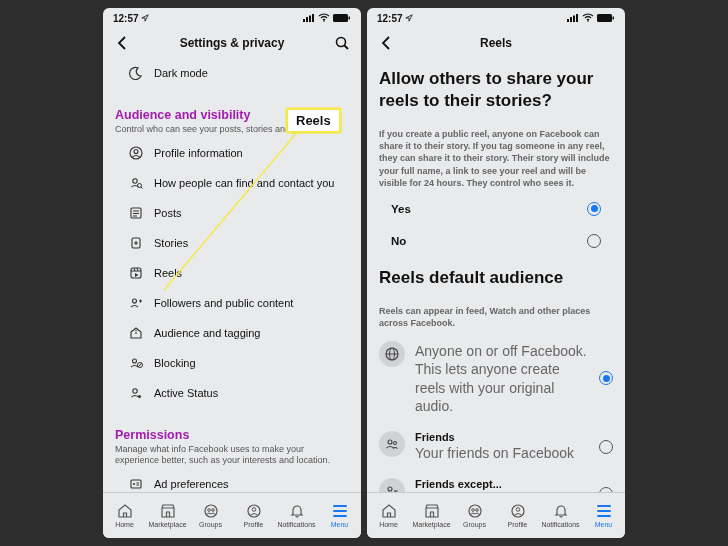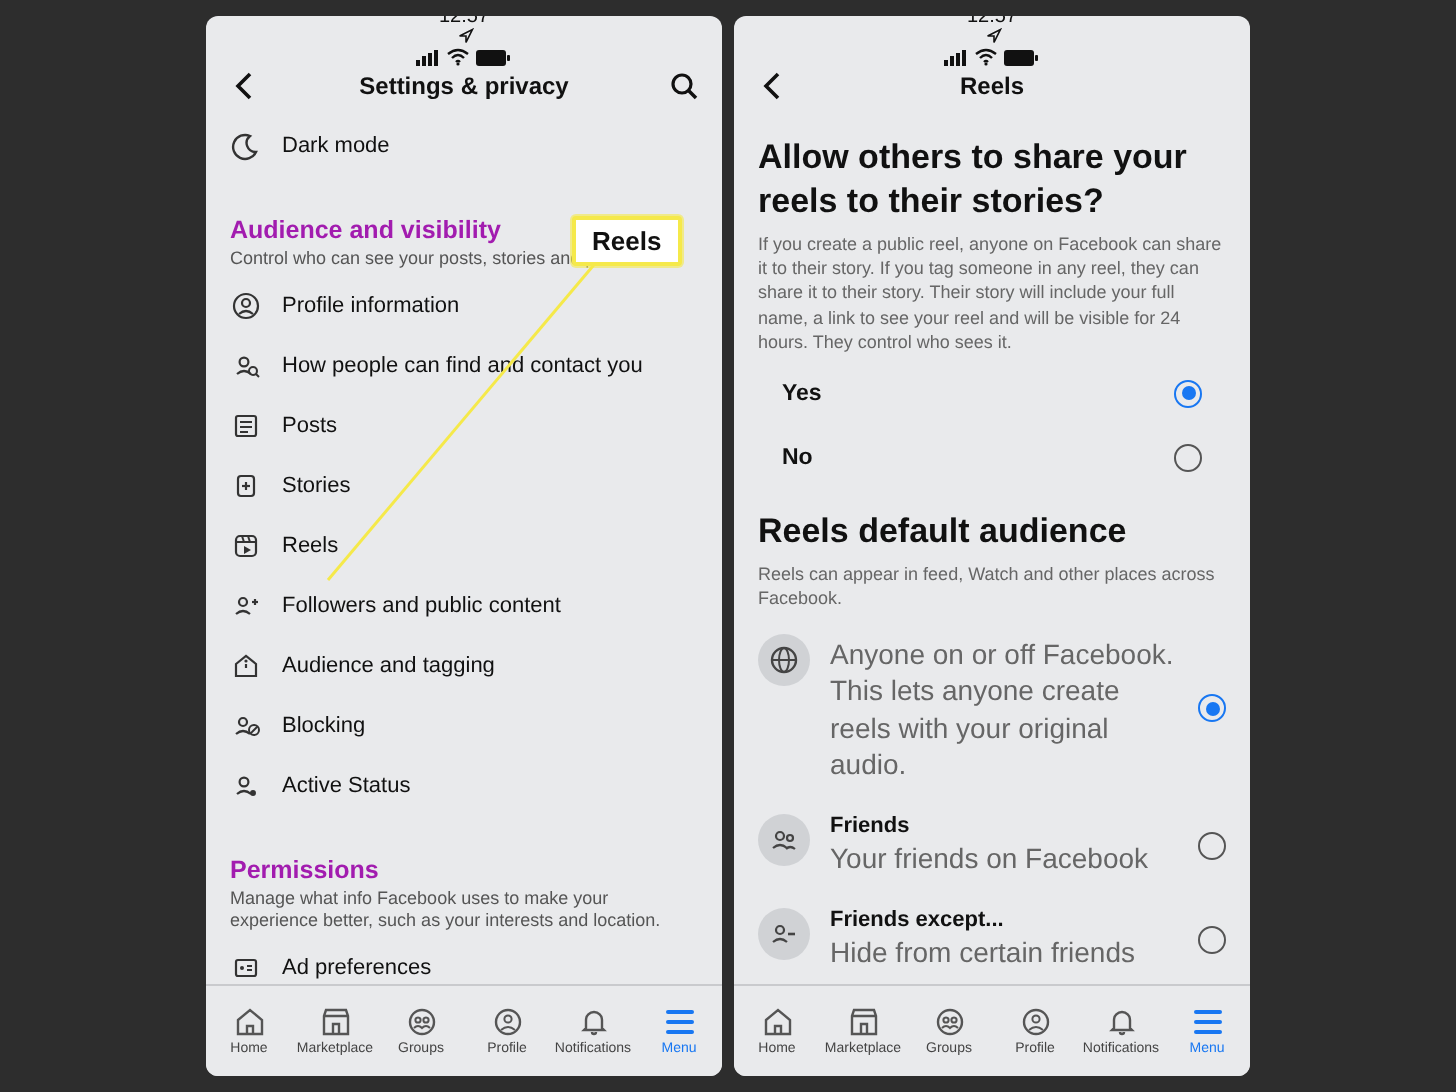--- a/index.html
+++ b/index.html
@@ -20,27 +20,26 @@
     background: #e9eaec;
     border-radius: 6px;
     overflow: hidden;
     display: flex;
     flex-direction: column;
     position: relative;
   }
   .statusbar {
     height: 20px;
     display: flex;
-    justify-content: center;
+    justify-content: flex-start;
     align-items: center;
     padding: 0 10px;
     font-size: 10px;
-    font-weight: 400;
+    font-weight: 700;
     color: #111;
-    flex-direction: column;
   }
   .status-icons { display: flex; gap: 3px; align-items: center; }
   .status-icons svg { display: block; }
   .header {
     height: 30px;
     display: flex;
     align-items: center;
     justify-content: flex-start;
     padding: 0 10px;
   }
@@ -55,21 +54,21 @@
   .search-placeholder { width: 18px; }
   .content {
     flex: 1;
     overflow: hidden;
     display: flex;
     flex-direction: column;
   }
   .row {
     display: flex;
     align-items: center;
-    padding: 7px 12px;
+    padding: 7px 25px;
     gap: 10px;
   }
   .row .icon { width: 16px; height: 16px; display:flex; align-items:center; justify-content:center; flex-shrink:0; }
   .row .label { font-size: 11px; color: #111; }
   .section-head {
     padding: 8px 12px 2px 12px;
   }
   .section-head .stitle { font-size: 12.5px; font-weight: 700; color: #a21caf; }
   .section-head .ssub { font-size: 9px; color: #555; margin-top: 2px; line-height: 1.3; }
   .big-divider { height: 1px; background: #d6d7d9; margin: 6px 0; }
@@ -90,21 +89,21 @@
   .tab .ticon { width: 16px; height: 16px; display:flex; align-items:center; justify-content:center; }
   .tab .tlabel { font-size: 7px; color: #444; }
   .tab.active .tlabel { color: #1877f2; }
   .tab.active .menu-line { background: #1877f2; }
   .menu-lines { display:flex; flex-direction:column; gap:3px; width:14px; }
   .menu-line { height:2px; background:#444; border-radius:1px; }
 
   
   .qhead { padding: 10px 12px 4px 12px; }
   .qhead .qtitle { font-size: 17px; font-weight: 700; color:#111; line-height:1.3; }
-  .qhead .qdesc { font-size: 9px; color:#666; margin-top:4px; line-height:1.35; }
+  .qhead .qdesc { font-size: 9px; color:#666; margin-top:16px; line-height:1.35;font-weight:bold; }
   .opt-row {
     display:flex; align-items:center; justify-content:space-between;
     padding: 9px 24px;
   }
   .opt-row .olabel { font-size:11.5px; font-weight:700; color:#111; }
   .radio {
     width:14px; height:14px; border:1.5px solid #555; border-radius:50%;
     display:flex; align-items:center; justify-content:center;
   }
   .radio.sel { border-color:#1877f2; }

